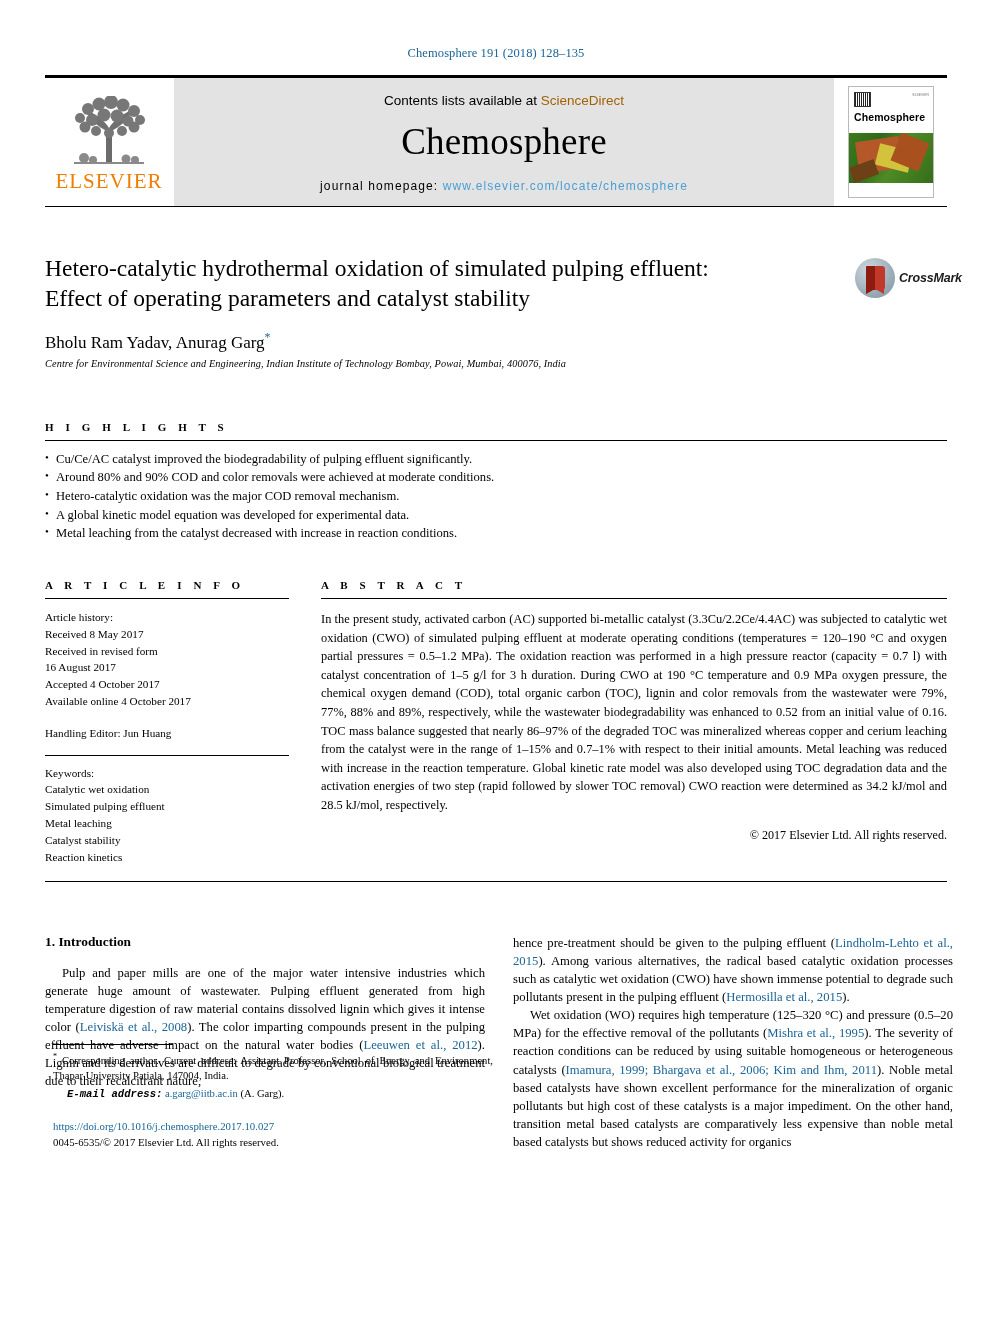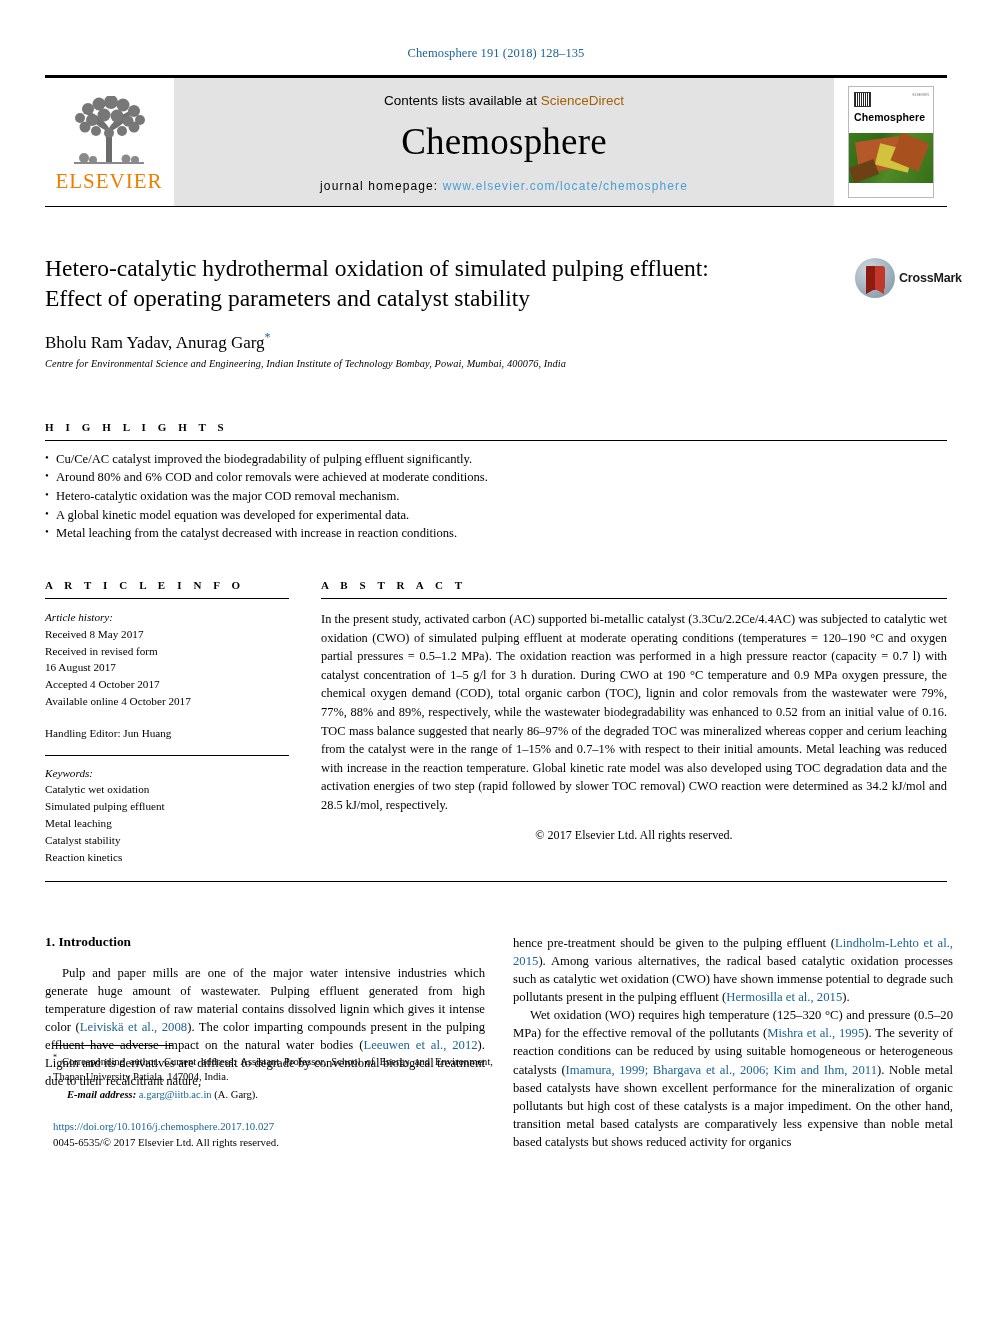--- a/index.html
+++ b/index.html
@@ -186,20 +186,21 @@
   .cm-book:after{
     content:""; position:absolute; left:0; bottom:-4px;
     border-left: 9.5px solid #8d1b10;
     border-right: 9.5px solid #c0392b;
     border-bottom: 5px solid transparent;
   }
   .cm-text {
     font-family: "Liberation Sans", sans-serif;
     font-size: 12.5px; font-weight: bold; color: #1b1b1b;
     letter-spacing: -.2px;
+    font-style: italic;
   }
 
   
   .sec-label {
     font-family: "Liberation Serif", serif;
     font-size: 11px;
     font-weight: bold;
     letter-spacing: 4.6px;
   }
   .hl-area { margin: 52px 45px 0 45px; }
@@ -222,35 +223,35 @@
   
   .info-abstract {
     margin: 36px 45px 0 45px;
     display: flex;
     gap: 32px;
   }
   .info-col { width: 244px; flex: 0 0 244px; }
   .abs-col  { flex: 1 1 auto; }
 
   .info-body { font-family: "Liberation Serif", serif; font-size: 11.2px; line-height: 1.5; margin-top: 10px;}
-  .info-body .ital { font-style: italic; }
+  .info-body .ital { }
   .info-gap { height: 15px; }
   .kw-rule { border-top: 1px solid #000; margin: 13px 0 9px 0; }
 
   .abs-text {
     font-family: "Liberation Serif", serif;
     font-size: 12.4px;
     line-height: 1.5;
     text-align: justify;
     margin-top: 11px;
   }
   .abs-copy {
     font-family: "Liberation Serif", serif;
     font-size: 12.1px;
-    text-align: center;
+    text-align: right;
     margin-top: 13px;
   }
 
   
   .body-cols {
     margin: 52px 45px 0 45px;
     display: flex;
     gap: 28px;
   }
   .bcol { width: 440px; flex: 0 0 440px; position: relative; }
@@ -281,21 +282,21 @@
     width: 440px;
   }
   .fn-rule { width: 120px; border-top: 1px solid #000; margin-bottom: 6px; }
   .fn-text {
     font-family: "Liberation Serif", serif;
     font-size: 10.6px; line-height: 1.45;
     text-align: justify;
   }
   .fn-text .star { vertical-align: super; font-size: 8px; }
   .fn-email { margin-top: 3px; text-indent: 14px; }
-  .fn-email .ital { font-style: italic; font-weight: bold; }
+  .fn-email .ital { font-style: italic; font-weight: bold; font-family: Liberation Mono, monospace; }
   .doi-block { margin-top: 17px; font-size: 10.8px; line-height: 1.45; font-family: "Liberation Serif", serif;}
   .doi-link { color: #1a6496; }
 </style>
 </head>
 <body>
 
 <div class="page">
 
   <div class="running-head">Chemosphere 191 (2018) 128–135</div>
 
@@ -379,21 +380,21 @@
       </div>
       <div class="cm-text">CrossMark</div>
     </div>
   </div>
 
   <div class="hl-area">
     <div class="sec-label">H I G H L I G H T S</div>
     <div class="rule-thick"></div>
     <ul class="hl-list">
       <li>Cu/Ce/AC catalyst improved the biodegradability of pulping effluent significantly.</li>
-      <li>Around 80% and 6% COD and color removals were achieved at moderate conditions.</li>
+      <li>Around 80% and 90% COD and color removals were achieved at moderate conditions.</li>
       <li>Hetero-catalytic oxidation was the major COD removal mechanism.</li>
       <li>A global kinetic model equation was developed for experimental data.</li>
       <li>Metal leaching from the catalyst decreased with increase in reaction conditions.</li>
     </ul>
   </div>
 
   <div class="info-abstract">
 
     <div class="info-col">
       <div class="sec-label">A R T I C L E   I N F O</div>

